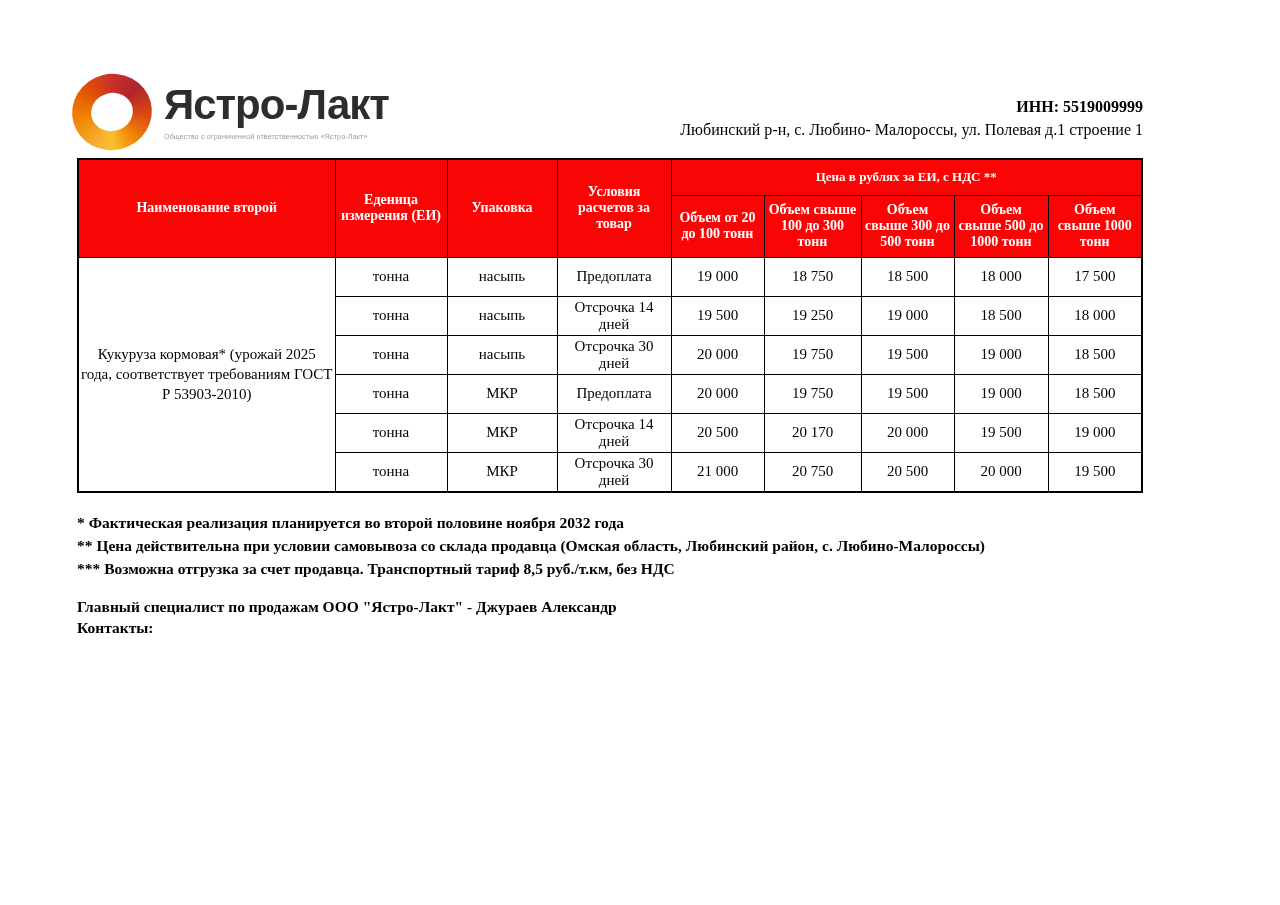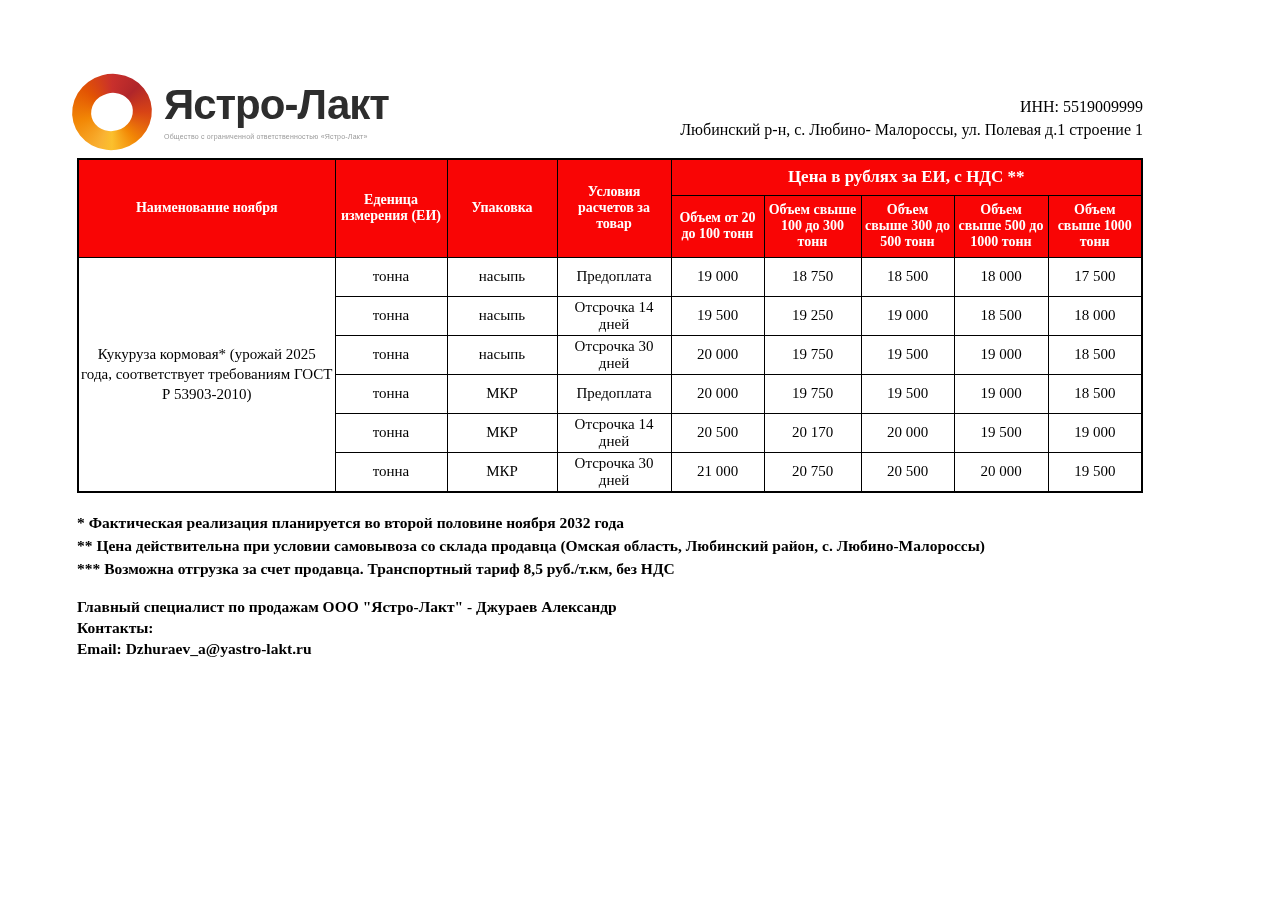--- a/index.html
+++ b/index.html
@@ -20,30 +20,30 @@
       #f9b233 0deg, #f28705 55deg, #e25303 110deg, #c9302c 160deg,
       #b0262a 205deg, #d84315 250deg, #f28705 300deg, #fbc02d 340deg, #f9b233 360deg);
     transform:rotate(-15deg);}
   .logo-ring::after{content:"";position:absolute;inset:19px;background:#fff;border-radius:50%;}
   .brand-col{margin-left:12px;padding-top:10px;font-family:"Liberation Sans", sans-serif;}
   .brand-name{font-weight:700;font-size:42px;line-height:1.0;color:var(--brand-text);letter-spacing:-1px;}
   .brand-sub{font-size:7px;color:#999;margin-top:7px;letter-spacing:0.2px;}
 
   
   .header-right{position:absolute;top:95px;right:137px;text-align:right;font-size:16px;line-height:23px;}
-  .inn{font-weight:normal;}
+  .inn{font-weight:bold;}
 
   
   .price-table{position:absolute;left:77px;top:158px;border-collapse:collapse;table-layout:fixed;
     border:2px solid #000;}
   .price-table th,.price-table td{border:1px solid #000;overflow:hidden;}
   .price-table th{background:var(--header-red);color:var(--header-text);
     font-weight:bold;font-size:14px;padding:2px 3px;text-align:center;vertical-align:middle;}
   tr.h1{height:36px;}
-  tr.h1 th.group{font-size:17px;text-align:center;}
+  tr.h1 th.group{font-size:13px;text-align:center;}
   tr.h2{height:62px;}
   .price-table tbody td{height:39px;text-align:center;vertical-align:middle;font-size:15px;padding:2px;}
   td.product{text-align:left;padding:4px 7px;font-size:15px;line-height:20px;vertical-align:middle;}
 
   
   .footnotes{position:absolute;left:77px;top:511px;font-weight:bold;font-size:15.5px;line-height:23px;}
   .contacts{position:absolute;left:77px;top:596px;font-weight:bold;font-size:15.5px;line-height:21px;}
 
   
   .watermark{position:absolute;right:38px;top:776px;text-align:right;
@@ -76,21 +76,21 @@
         <col style="width:110px">
         <col style="width:114px">
       <col style="width:93px">
         <col style="width:97px">
         <col style="width:93px">
         <col style="width:94px">
         <col style="width:94px">
     </colgroup>
     <thead>
       <tr class="h1">
-        <th rowspan="2">Наименование ноября</th>
+        <th rowspan="2">Наименование второй</th>
         <th rowspan="2">Еденица измерения (ЕИ)</th>
         <th rowspan="2">Упаковка</th>
         <th rowspan="2">Условия расчетов за товар</th>
         <th colspan="5" class="group">Цена в рублях за ЕИ, с НДС **</th>
       </tr>
       <tr class="h2">
         <th>Объем от 20 до 100 тонн</th>
         <th>Объем свыше 100 до 300 тонн</th>
         <th>Объем свыше 300 до 500 тонн</th>
         <th>Объем свыше 500 до 1000 тонн</th>
@@ -164,21 +164,20 @@
 
   <div class="footnotes">
     <div>* Фактическая реализация планируется во второй половине ноября 2032 года</div>
     <div>** Цена действительна при условии самовывоза со склада продавца (Омская область, Любинский район, с. Любино-Малороссы)</div>
     <div>*** Возможна отгрузка за счет продавца. Транспортный тариф 8,5 руб./т.км, без НДС</div>
   </div>
 
   <div class="contacts">
     <div>Главный специалист по продажам ООО "Ястро-Лакт" - Джураев Александр</div>
     <div>Контакты:</div>
-    <div>Email: Dzhuraev_a@yastro-lakt.ru</div>
   </div>
 
   <div class="watermark">
     <div class="wm-title">АгроБаза</div>
     <div class="wm-url">www.agrobase.ru</div>
   </div>
 
 </div>
 
 </body></html>

